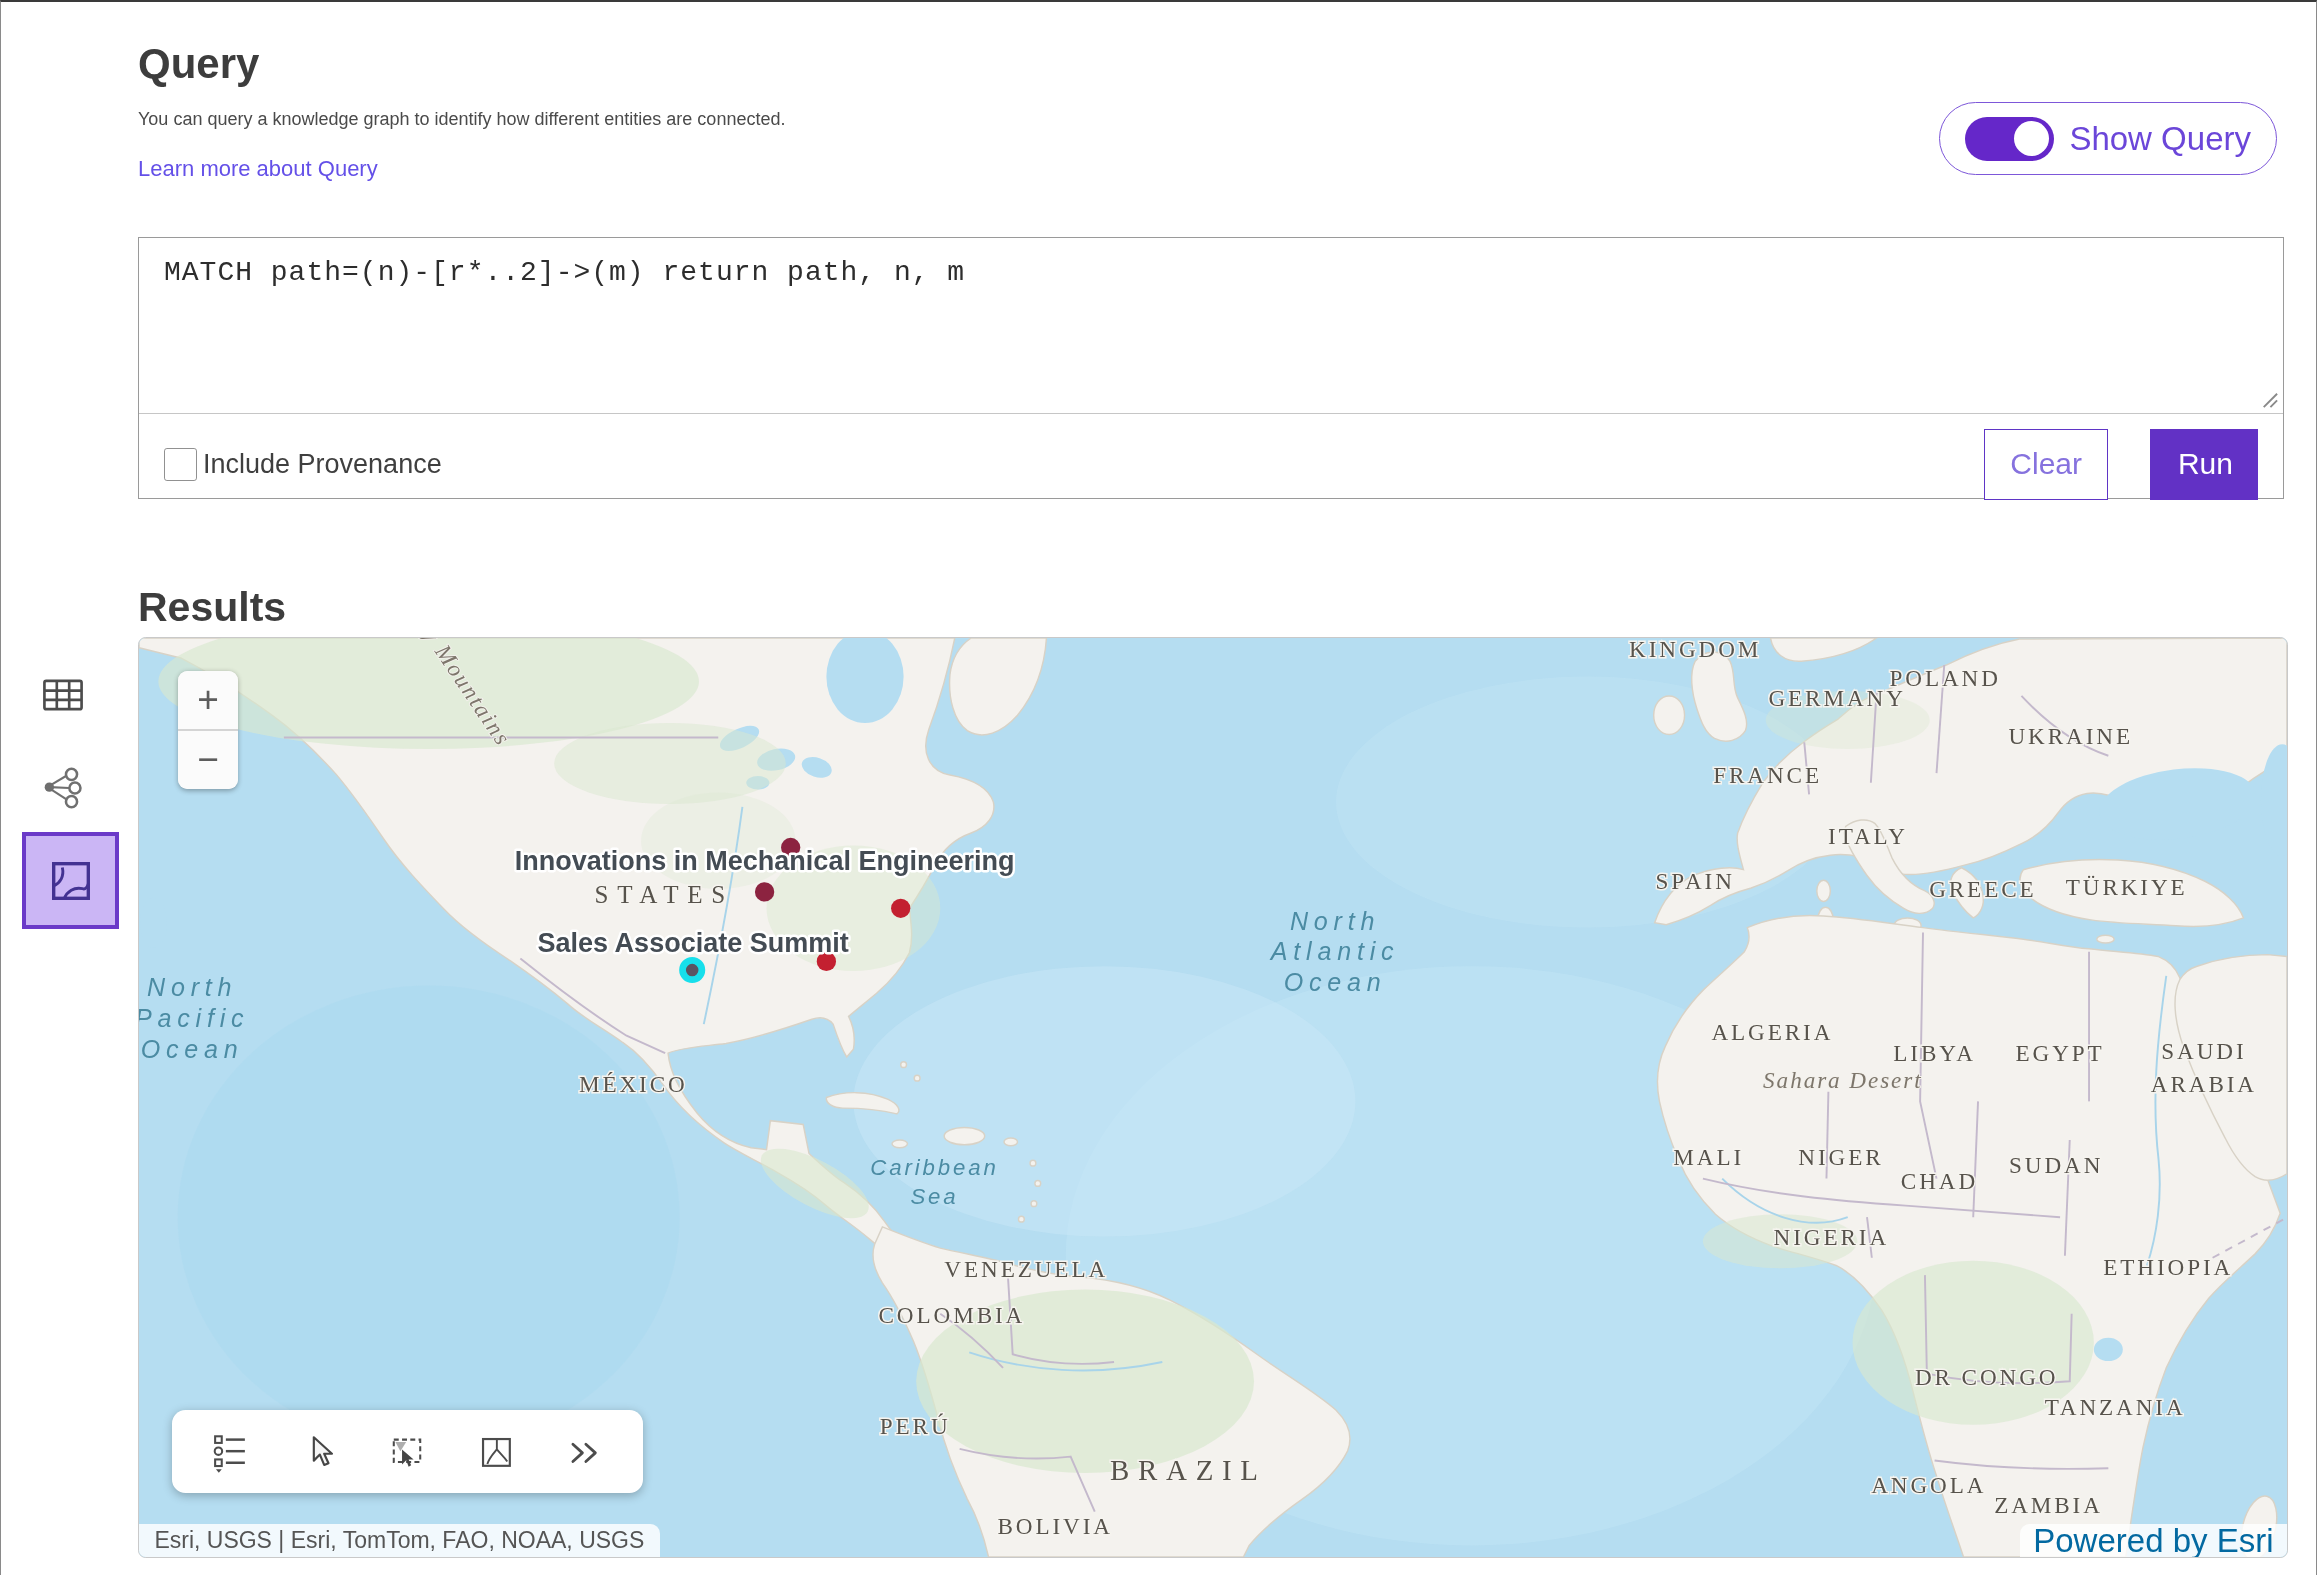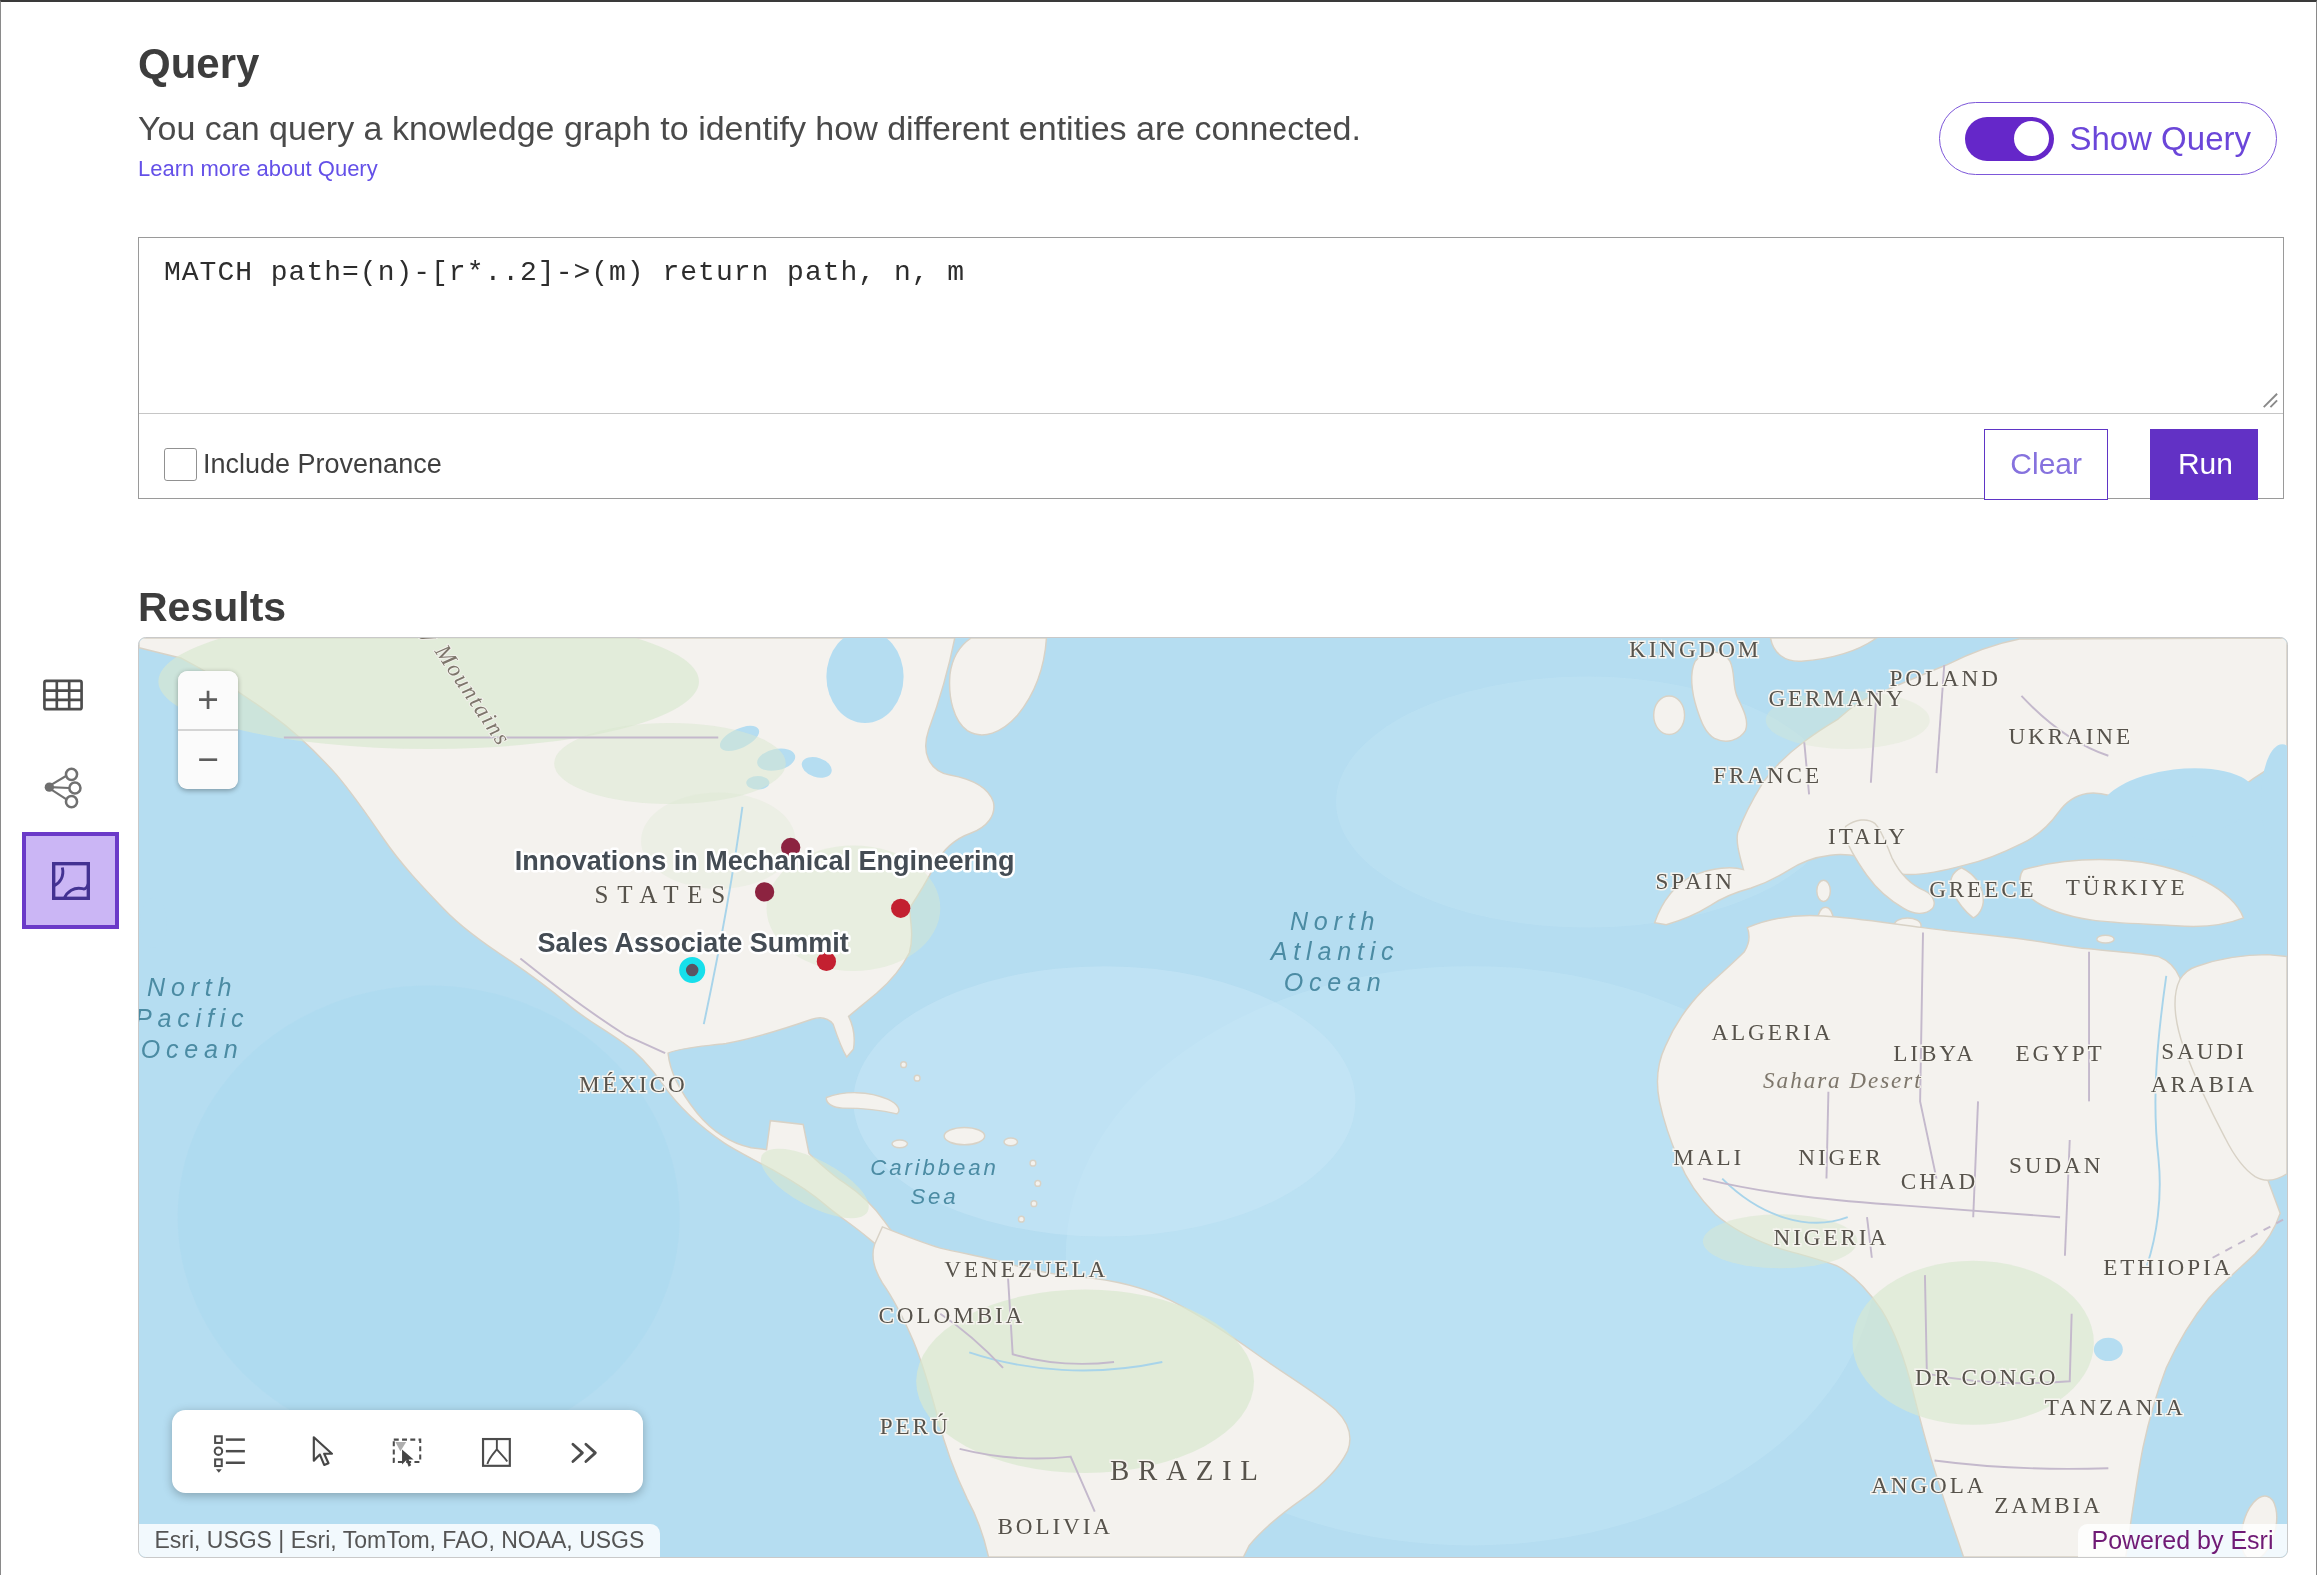--- a/index.html
+++ b/index.html
@@ -1,21 +1,21 @@
 <!DOCTYPE html>
 <html><head>
 <meta charset="utf-8">
 <style>
   html,body{margin:0;padding:0;background:#fff;}
   .page{position:relative;width:2317px;height:1576px;background:#fff;box-sizing:border-box;
         border:1.9px solid #8a8a8a;border-top:2.9px solid #3a3a3a;overflow:hidden;
         font-family:"Liberation Sans","DejaVu Sans",sans-serif;color:#4a4a4a;}
   
   .page-title{position:absolute;left:137px;top:9.7px;font-size:42px;font-weight:bold;color:#3d3d3d;}
-  .page-desc{position:absolute;left:137px;top:93px;font-size:34px;color:#4a4a4a;margin-top:14px;}
+  .page-desc{position:absolute;left:137px;top:93px;font-size:18px;color:#4a4a4a;margin-top:14px;}
   .learn-link{position:absolute;left:137px;top:154px;font-size:22px;color:#6450e8;text-decoration:none;cursor:pointer;}
   .show-query-pill{position:absolute;right:39px;top:100px;height:71px;display:flex;align-items:center;gap:15.4px;
         border:1.9px solid #7d57d9;border-radius:42px;padding:0 25px;background:#fff;cursor:pointer;}
   .toggle-track{position:relative;width:89px;height:44px;border-radius:22px;background:#6527c9;}
   .toggle-knob{position:absolute;right:4.8px;top:4.8px;width:35px;height:35px;border-radius:50%;background:#fff;}
   .show-query-label{font-size:33px;color:#6b46d9;}
   
   .query-panel{position:absolute;left:137px;top:235px;width:2146px;height:262px;box-sizing:border-box;
         border:1.9px solid #9a9a9a;background:#fff;}
   .textarea-wrap{position:relative;height:175px;border-bottom:1px solid #c6c6c6;}
@@ -44,21 +44,21 @@
   .zoom-control{position:absolute;left:39px;top:33px;width:60px;background:#fbfbfb;border-radius:9.7px;
         box-shadow:0 1.9px 5.8px rgba(0,0,0,.3);overflow:hidden;}
   .zoom-btn{height:58px;display:flex;align-items:center;justify-content:center;font-size:37px;color:#5c5c5c;cursor:pointer;background:#fbfbfb;border:none;width:100%;}
   .zoom-divider{height:1.9px;background:#d4d4d4;}
   .map-toolbar{position:absolute;left:33px;bottom:64px;width:444px;height:83px;background:#fff;border-radius:13.5px;
         box-shadow:0 2.9px 9.7px rgba(0,0,0,.25);display:flex;align-items:center;justify-content:space-around;padding:0 13.5px;}
   .tool-btn{width:50px;height:50px;display:flex;align-items:center;justify-content:center;background:transparent;border:none;cursor:pointer;}
   .attr-strip{position:absolute;bottom:0;height:33px;background:rgba(255,255,255,.82);display:flex;align-items:center;
         font-size:23px;color:#555;}
   .attr-left{left:0;padding:0 15.4px;border-top-right-radius:9.7px;}
-  .attr-right{right:0;padding:0 13.5px;color:#701a75;font-size:25px;border-top-left-radius:9.7px;}
+  .attr-right{right:0;padding:0 13.5px;color:#0369a1;font-size:33px;border-top-left-radius:9.7px;}
   
   .country-label{font-family:"Liberation Serif","DejaVu Serif",serif;fill:#57534c;font-size:24px;letter-spacing:3px;
         text-anchor:middle;paint-order:stroke;stroke:#f6f4ef;stroke-width:3px;}
   .country-label.big{font-size:30px;letter-spacing:9px;}
   .country-label.wide{letter-spacing:9px;font-size:26px;}
   .phys-label{font-family:"Liberation Serif","DejaVu Serif",serif;font-style:italic;fill:#7d766b;font-size:24px;
         letter-spacing:2px;text-anchor:middle;paint-order:stroke;stroke:#f3f1ec;stroke-width:2px;}
   .ocean-label{font-family:"Liberation Sans","DejaVu Sans",sans-serif;font-style:italic;fill:#4b8ba3;font-size:26px;
         letter-spacing:6px;text-anchor:middle;}
   .ocean-label.small{font-size:23px;letter-spacing:3px;}

